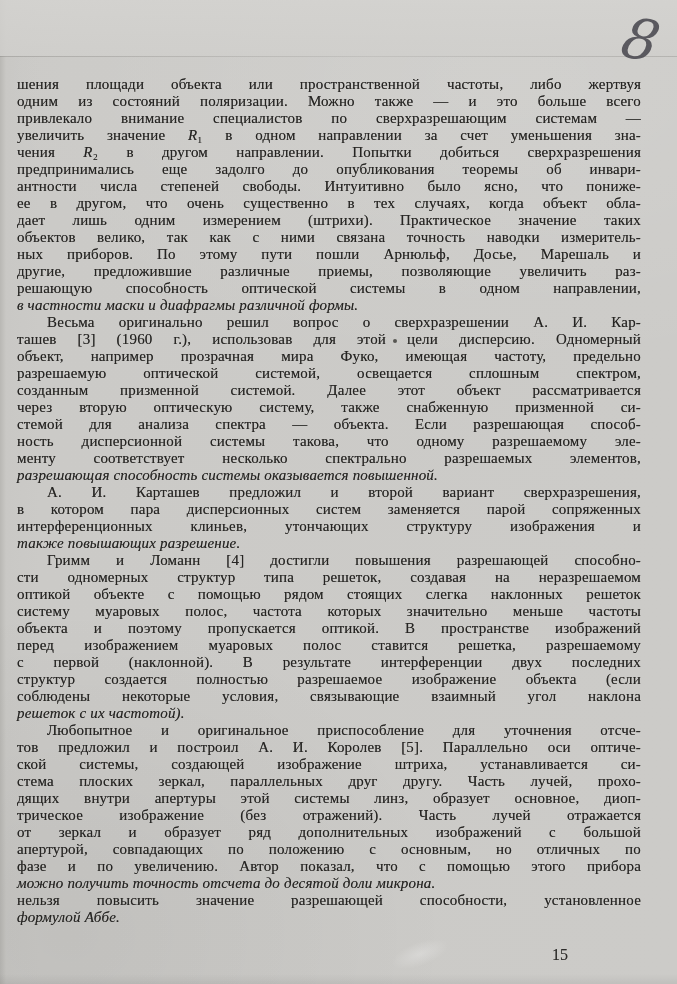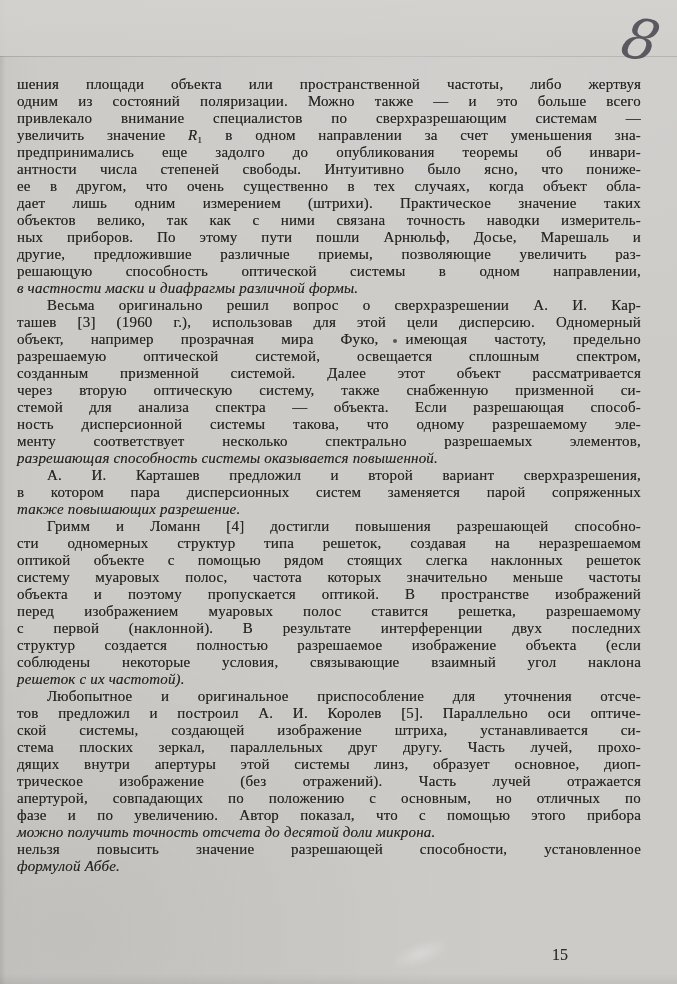--- a/index.html
+++ b/index.html
@@ -102,20 +102,21 @@
   <div id="top-band"></div>
   <div id="scan-line"></div>
 
   <div id="handwritten-number">8</div>
 
   <div id="text-block">
       <div class="line j">шения площади объекта или пространственной частоты, либо жертвуя</div>
       <div class="line j">одним из состояний поляризации. Можно также — и это больше всего</div>
       <div class="line j">привлекало внимание специалистов по сверхразрешающим системам —</div>
       <div class="line j">увеличить значение <i>R</i>₁ в одном направлении за счет уменьшения зна-</div>
+      <div class="line j">чения <i>R</i>₂ в другом направлении. Попытки добиться сверхразрешения</div>
       <div class="line j">предпринимались еще задолго до опубликования теоремы об инвари-</div>
       <div class="line j">антности числа степеней свободы. Интуитивно было ясно, что пониже-</div>
       <div class="line j">ее в другом, что очень существенно в тех случаях, когда объект обла-</div>
       <div class="line j">дает лишь одним измерением (штрихи). Практическое значение таких</div>
       <div class="line j">объектов велико, так как с ними связана точность наводки измеритель-</div>
       <div class="line j">ных приборов. По этому пути пошли Арнюльф, Досье, Марешаль и</div>
       <div class="line j">другие, предложившие различные приемы, позволяющие увеличить раз-</div>
       <div class="line j">решающую способность оптической системы в одном направлении,</div>
       <div class="line last">в частности маски и диафрагмы различной формы.</div>
       <div class="line j indent">Весьма оригинально решил вопрос о сверхразрешении А. И. Кар-</div>
@@ -123,37 +124,39 @@
       <div class="line j">объект, например прозрачная мира Фуко, имеющая частоту, предельно</div>
       <div class="line j">разрешаемую оптической системой, освещается сплошным спектром,</div>
       <div class="line j">созданным призменной системой. Далее этот объект рассматривается</div>
       <div class="line j">через вторую оптическую систему, также снабженную призменной си-</div>
       <div class="line j">стемой для анализа спектра — объекта. Если разрешающая способ-</div>
       <div class="line j">ность дисперсионной системы такова, что одному разрешаемому эле-</div>
       <div class="line j">менту соответствует несколько спектрально разрешаемых элементов,</div>
       <div class="line last">разрешающая способность системы оказывается повышенной.</div>
       <div class="line j indent">А. И. Карташев предложил и второй вариант сверхразрешения,</div>
       <div class="line j">в котором пара дисперсионных систем заменяется парой сопряженных</div>
+      <div class="line j">интерференционных клиньев, утончающих структуру изображения и</div>
       <div class="line last">также повышающих разрешение.</div>
       <div class="line j indent">Гримм и Ломанн [4] достигли повышения разрешающей способно-</div>
       <div class="line j">сти одномерных структур типа решеток, создавая на неразрешаемом</div>
       <div class="line j">оптикой объекте с помощью рядом стоящих слегка наклонных решеток</div>
       <div class="line j">систему муаровых полос, частота которых значительно меньше частоты</div>
       <div class="line j">объекта и поэтому пропускается оптикой. В пространстве изображений</div>
       <div class="line j">перед изображением муаровых полос ставится решетка, разрешаемому</div>
       <div class="line j">с первой (наклонной). В результате интерференции двух последних</div>
       <div class="line j">структур создается полностью разрешаемое изображение объекта (если</div>
       <div class="line j">соблюдены некоторые условия, связывающие взаимный угол наклона</div>
       <div class="line last">решеток с их частотой).</div>
       <div class="line j indent">Любопытное и оригинальное приспособление для уточнения отсче-</div>
       <div class="line j">тов предложил и построил А. И. Королев [5]. Параллельно оси оптиче-</div>
       <div class="line j">ской системы, создающей изображение штриха, устанавливается си-</div>
       <div class="line j">стема плоских зеркал, параллельных друг другу. Часть лучей, прохо-</div>
       <div class="line j">дящих внутри апертуры этой системы линз, образует основное, диоп-</div>
       <div class="line j">трическое изображение (без отражений). Часть лучей отражается</div>
+      <div class="line j">от зеркал и образует ряд дополнительных изображений с большой</div>
       <div class="line j">апертурой, совпадающих по положению с основным, но отличных по</div>
       <div class="line j">фазе и по увеличению. Автор показал, что с помощью этого прибора</div>
       <div class="line last">можно получить точность отсчета до десятой доли микрона.</div>
       <div class="line j">нельзя повысить значение разрешающей способности, установленное</div>
       <div class="line last">формулой Аббе.</div>
     </div>
 
   <div id="printed-page-number">15</div>
 
   <div id="ink-dot-1" class="ink-dot"></div>

